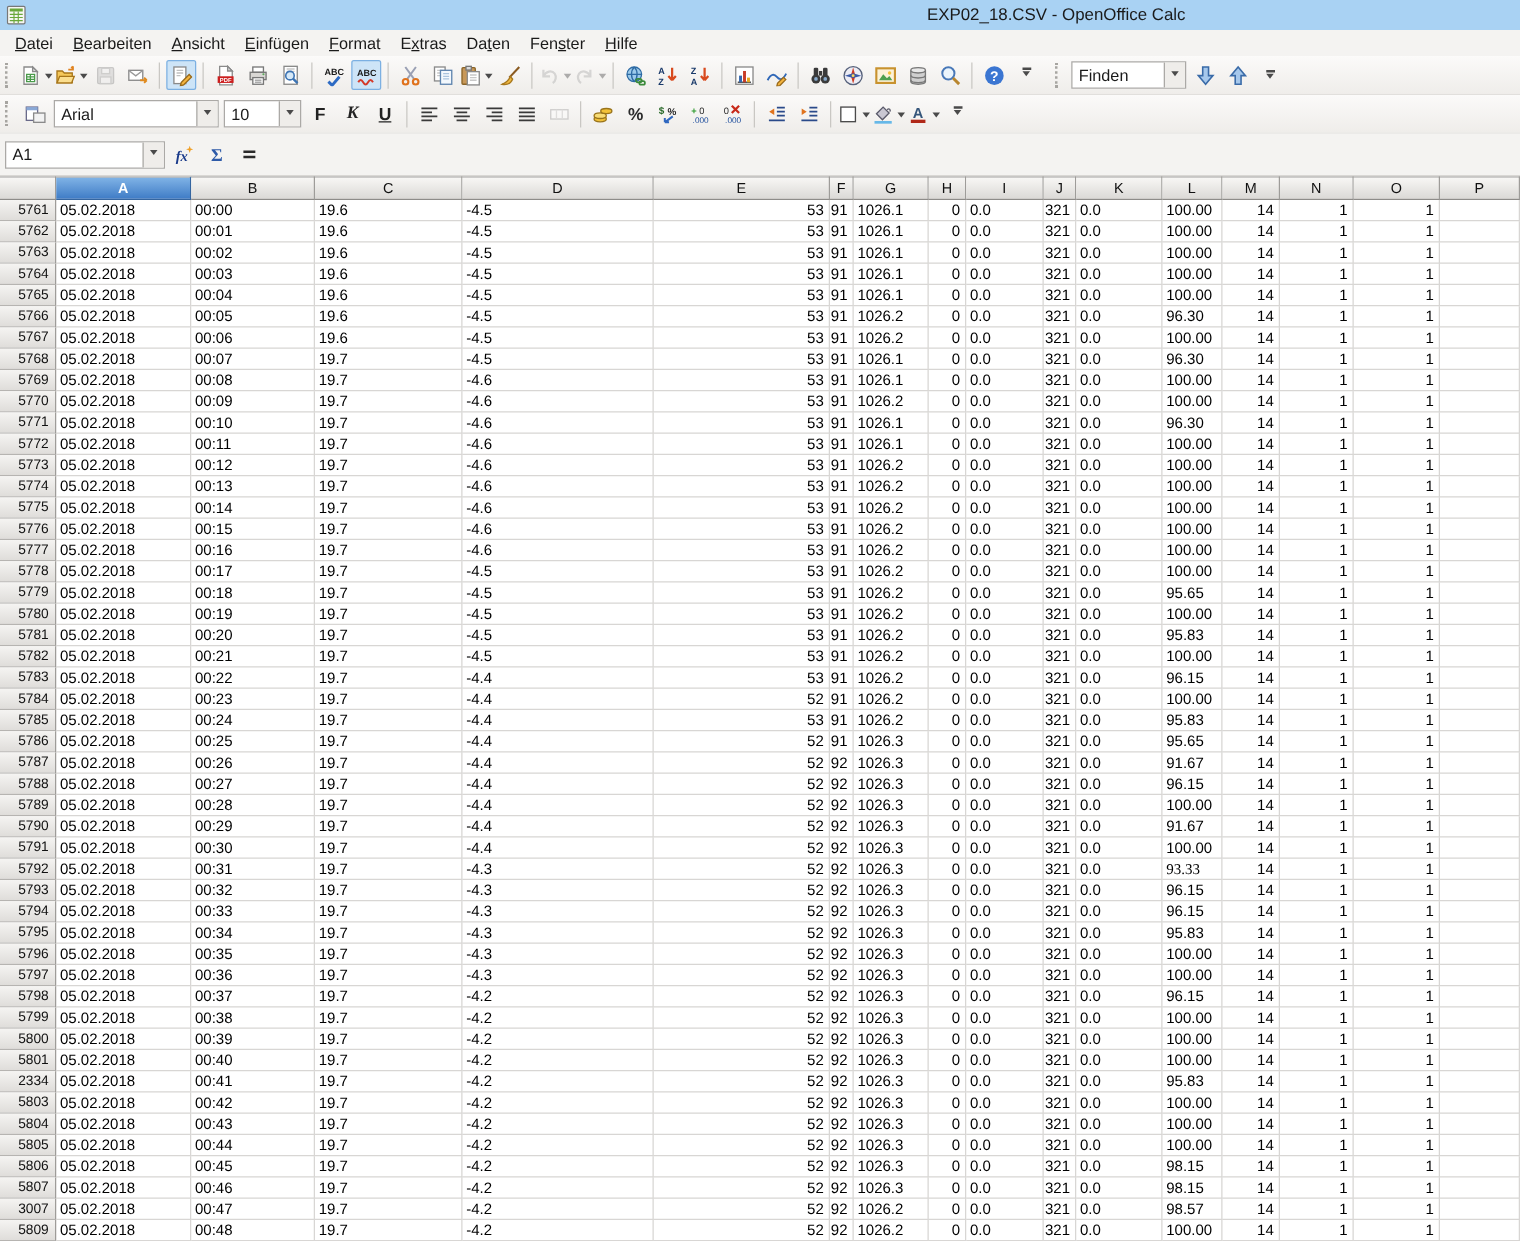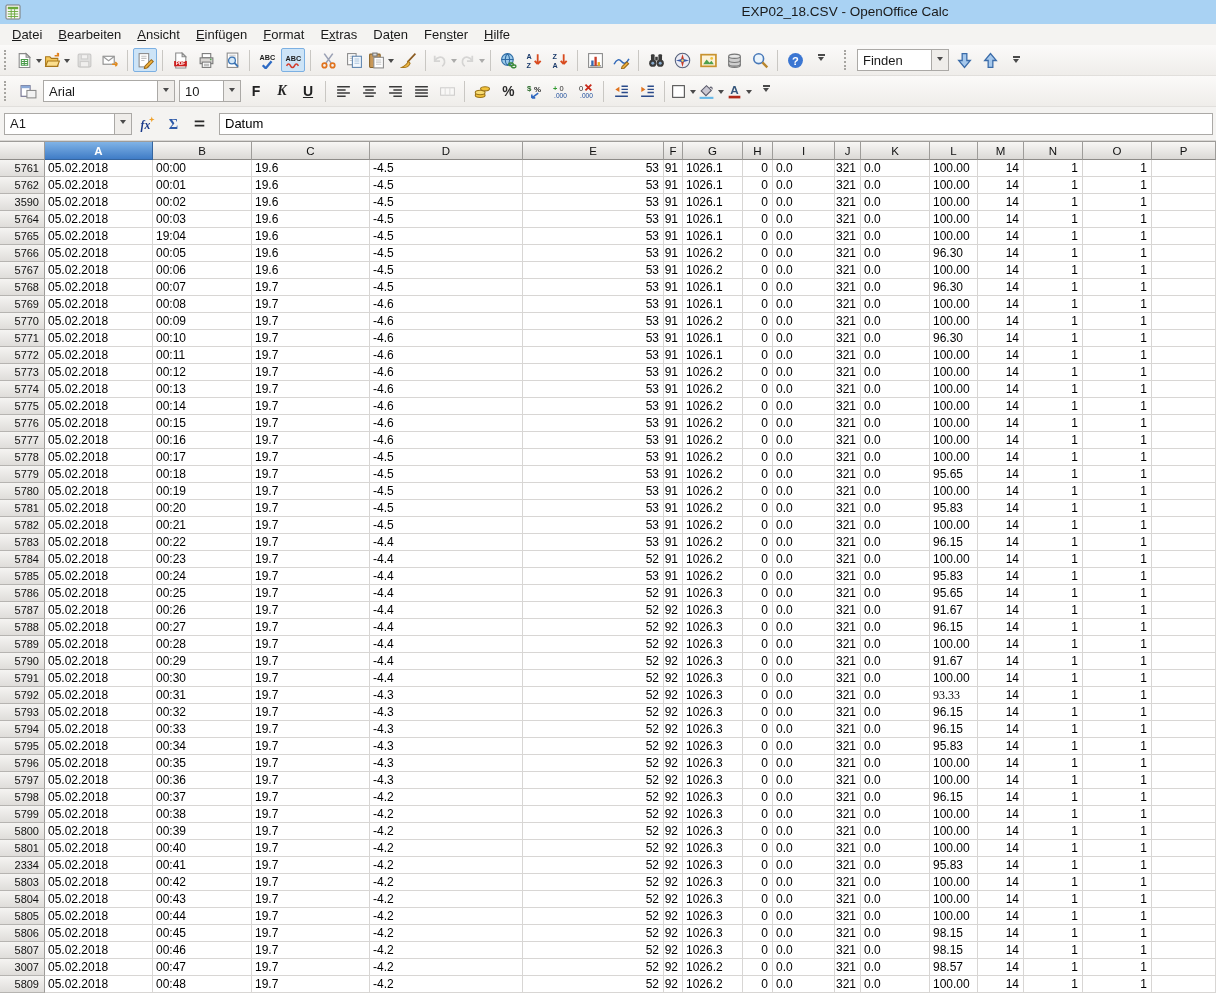--- a/index.html
+++ b/index.html
@@ -572,23 +572,20 @@
   <span class="tbtn" id="sum-btn">
       <svg viewBox="0 0 16 16">
         <text x="8" y="13" font-size="13.5" font-weight="bold" fill="#2E5AA8" text-anchor="middle" font-family="serif">Σ</text>
       </svg>
     </span>
   <span class="tbtn" id="eq-btn">
       <svg viewBox="0 0 16 16">
         <path d="M3.5 6h9M3.5 10h9" stroke="#2a2a2a" stroke-width="1.8"></path>
       </svg>
     </span>
-  <span class="fx-input">
-    <span>Datum</span>
-  </span>
 </div>
 
 <div class="grid" id="grid">
     <div class="ghead">
       <div class="corner" style="width: 45px;"></div>
       <div class="chead sel" style="width: 108px;">A</div>
       <div class="chead" style="width: 99px;">B</div>
       <div class="chead" style="width: 118px;">C</div>
       <div class="chead" style="width: 153px;">D</div>
       <div class="chead" style="width: 141px;">E</div>
@@ -636,21 +633,21 @@
       <div class="gcell" style="width: 62px;">0.0</div>
       <div class="gcell r" style="width: 26px;">321</div>
       <div class="gcell" style="width: 69px;">0.0</div>
       <div class="gcell" style="width: 48px;">100.00</div>
       <div class="gcell r" style="width: 46px;">14</div>
       <div class="gcell r" style="width: 59px;">1</div>
       <div class="gcell r" style="width: 69px;">1</div>
       <div class="gcell" style="width: 64px;"></div>
     </div>
     <div class="grow">
-      <div class="rhead">3590</div>
+      <div class="rhead">5763</div>
       <div class="gcell" style="width: 108px;">05.02.2018</div>
       <div class="gcell" style="width: 99px;">00:02</div>
       <div class="gcell" style="width: 118px;">19.6</div>
       <div class="gcell" style="width: 153px;">-4.5</div>
       <div class="gcell r" style="width: 141px;">53</div>
       <div class="gcell r" style="width: 19px;">91</div>
       <div class="gcell" style="width: 60px;">1026.1</div>
       <div class="gcell r" style="width: 30px;">0</div>
       <div class="gcell" style="width: 62px;">0.0</div>
       <div class="gcell r" style="width: 26px;">321</div>
@@ -676,21 +673,21 @@
       <div class="gcell" style="width: 69px;">0.0</div>
       <div class="gcell" style="width: 48px;">100.00</div>
       <div class="gcell r" style="width: 46px;">14</div>
       <div class="gcell r" style="width: 59px;">1</div>
       <div class="gcell r" style="width: 69px;">1</div>
       <div class="gcell" style="width: 64px;"></div>
     </div>
     <div class="grow">
       <div class="rhead">5765</div>
       <div class="gcell" style="width: 108px;">05.02.2018</div>
-      <div class="gcell" style="width: 99px;">19:04</div>
+      <div class="gcell" style="width: 99px;">00:04</div>
       <div class="gcell" style="width: 118px;">19.6</div>
       <div class="gcell" style="width: 153px;">-4.5</div>
       <div class="gcell r" style="width: 141px;">53</div>
       <div class="gcell r" style="width: 19px;">91</div>
       <div class="gcell" style="width: 60px;">1026.1</div>
       <div class="gcell r" style="width: 30px;">0</div>
       <div class="gcell" style="width: 62px;">0.0</div>
       <div class="gcell r" style="width: 26px;">321</div>
       <div class="gcell" style="width: 69px;">0.0</div>
       <div class="gcell" style="width: 48px;">100.00</div>

